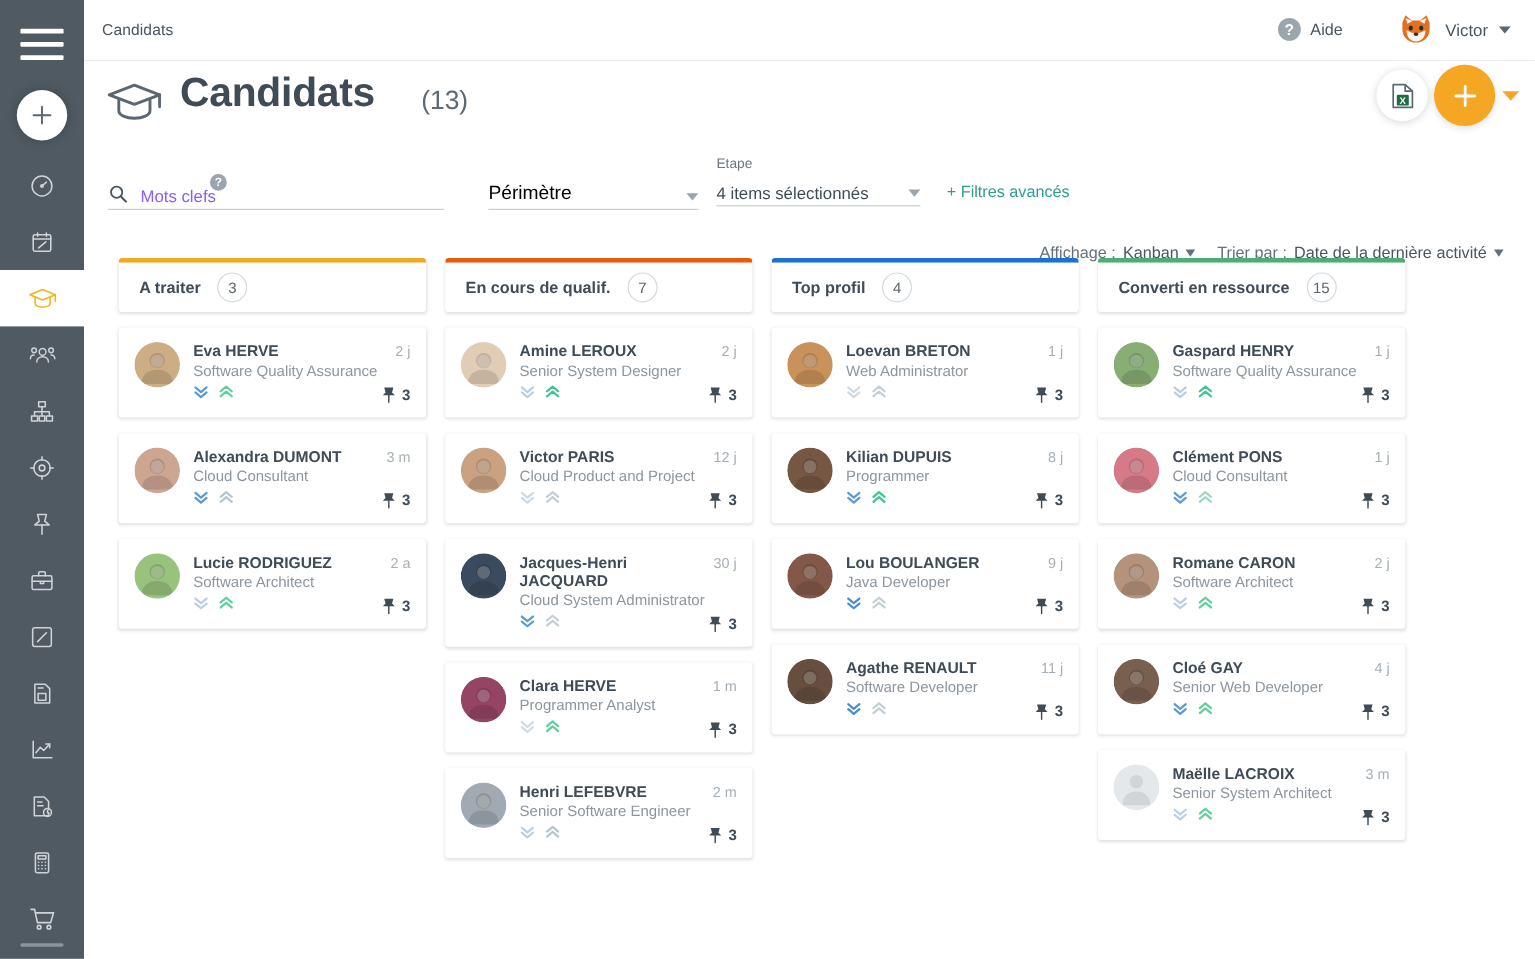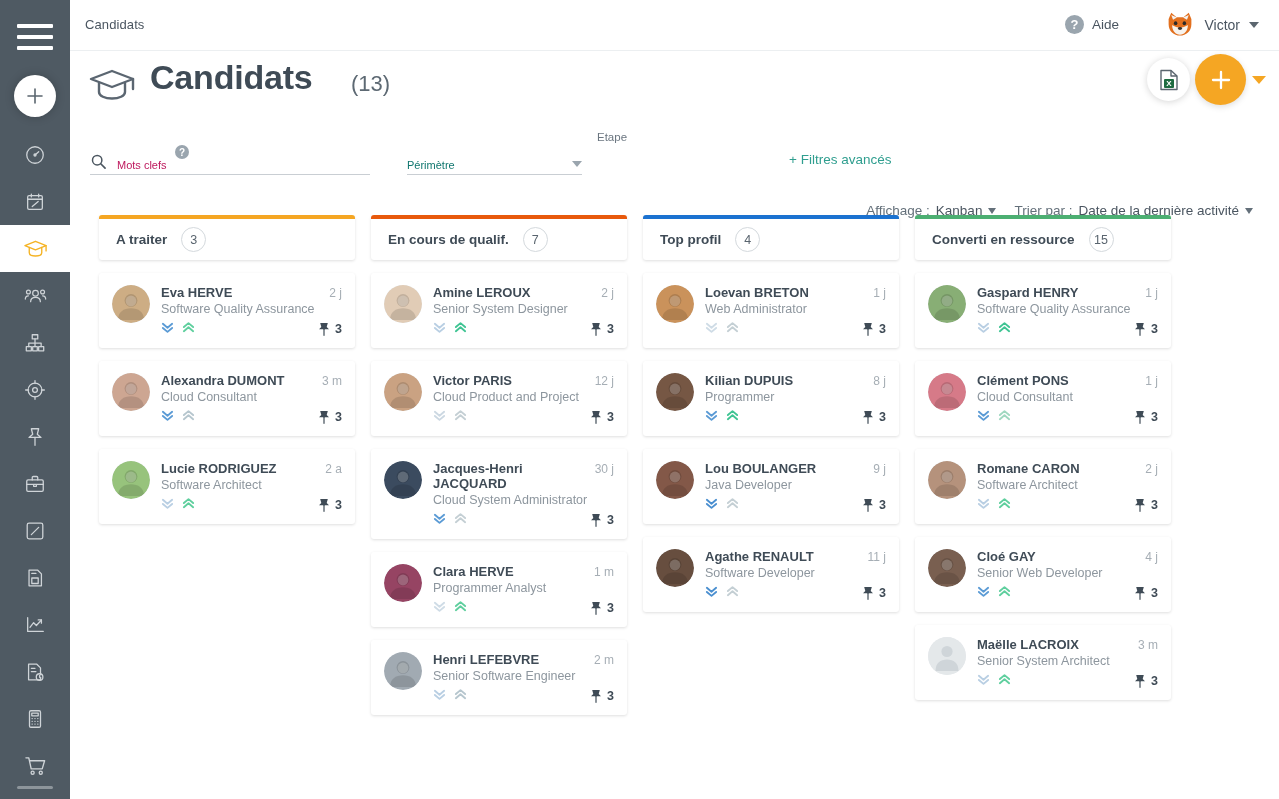--- a/index.html
+++ b/index.html
@@ -103,32 +103,32 @@
     position: absolute; right: 13px; top: 25px;
     width: 0; height: 0; border-left: 7px solid transparent;
     border-right: 7px solid transparent; border-top: 8px solid #f5a623; cursor: pointer;
   }
 
   
   #filters { position: absolute; left: 70px; top: 126px; width: 1209px; height: 60px; }
   .fld { position: absolute; }
   #fKeywords { left: 20px; top: 22px; width: 280px; }
   #fKeywords .line { border-bottom: 1px solid #c9ced3; height: 27px; display: flex; align-items: flex-end; }
-  #fKeywords .ph { font-size: 11px; color: #be185d; padding-left: 27px; padding-bottom: 3px; }
+  #fKeywords .ph { font-size: 14px; color: #8b5cf6; padding-left: 27px; padding-bottom: 3px; }
   #kwSearchIcon { position: absolute; left: 21px; top: 28px; }
   #kwHelp {
     position: absolute; left: 105px; top: 19px;
     width: 14px; height: 14px; border-radius: 50%; background: #9aa5ae;
     color: #fff; font-size: 10px; font-weight: bold;
     display: flex; align-items: center; justify-content: center; cursor: pointer;
   }
   #fScope { left: 337px; top: 22px; width: 175px; }
   #fScope .line { border-bottom: 1px solid #c9ced3; height: 27px;
                   display: flex; align-items: flex-end; justify-content: space-between; }
-  #fScope .val { font-size: 11px; color: #0f766e; padding-bottom: 3px; margin-top: 12px; }
+  #fScope .val { font-size: 16px; color: #000000; padding-bottom: 3px; margin-top: 12px; }
   #fStage { left: 527px; top: 5px; width: 170px; }
   #fStage .lab { font-size: 11.5px; color: #6b7680; margin-bottom: 4px; }
   #fStage .line { border-bottom: 1px solid #c9ced3; height: 25px;
                   display: flex; align-items: flex-end; justify-content: space-between; }
   #fStage .val { font-size: 14px; color: #3f4b56; padding-bottom: 2px; }
   .sel-caret { width: 0; height: 0; border-left: 5px solid transparent;
                border-right: 5px solid transparent; border-top: 6px solid #9aa5ae;
                margin-bottom: 7px; }
   #fAdvanced {
     left: 719px; top: 26px;
@@ -379,20 +379,24 @@
 
   <div class="fld" id="fScope">
     <div class="line">
       <div class="val">Périmètre</div>
       <div class="sel-caret"></div>
     </div>
   </div>
 
   <div class="fld" id="fStage">
     <div class="lab">Etape</div>
+    <div class="line">
+      <div class="val">4 items sélectionnés</div>
+      <div class="sel-caret"></div>
+    </div>
   </div>
 
   <div class="fld" id="fAdvanced">+ Filtres avancés</div>
 </div>
 
 <div id="viewctl">
   <div class="vc">
     <span class="k">Affichage :</span>
     <span>Kanban</span>
     <span class="caret"></span>

